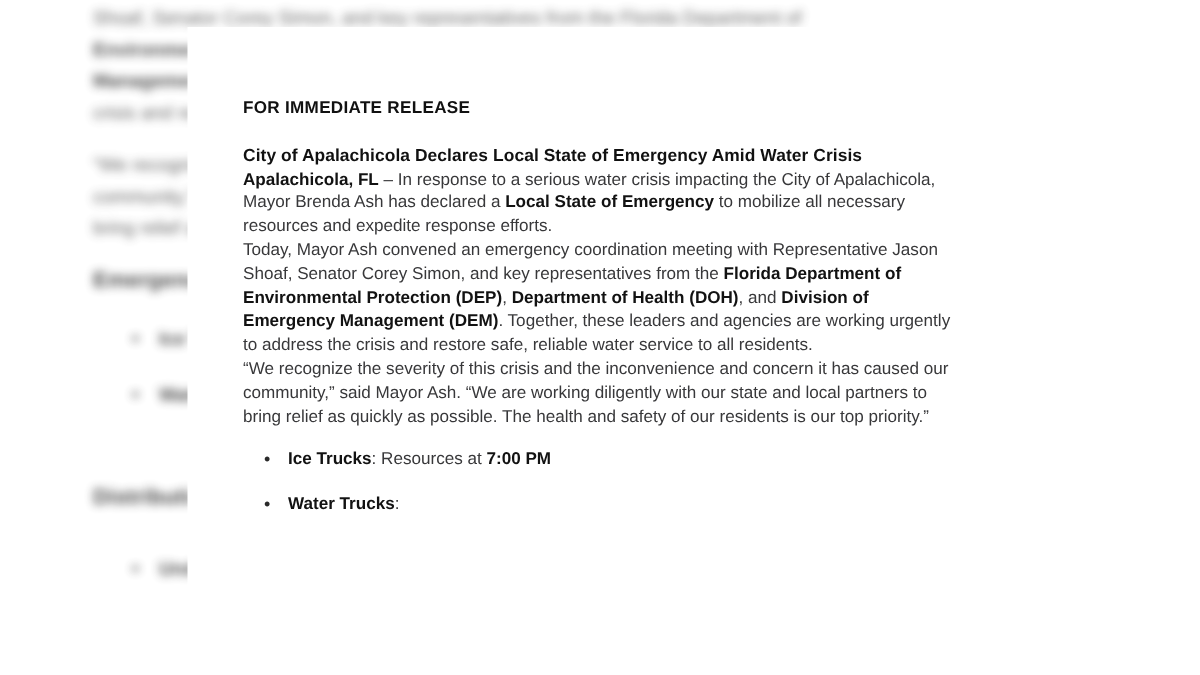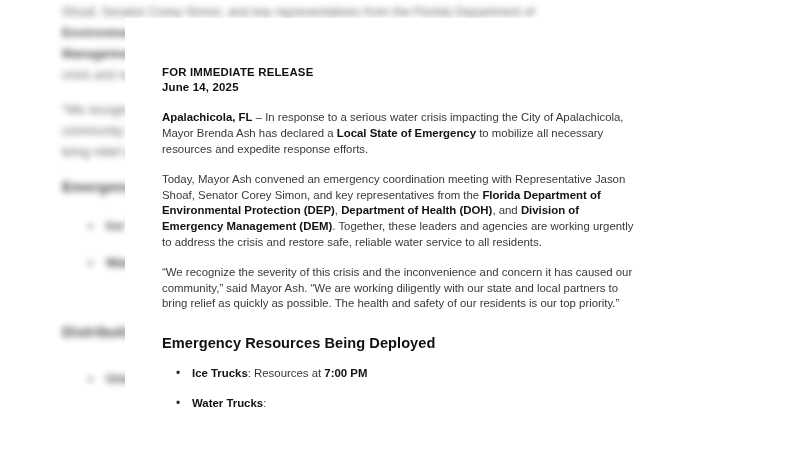--- a/index.html
+++ b/index.html
@@ -93,21 +93,21 @@
   }
   .headline {
     font-weight: bold;
     color: #111111;
     font-size: 11.6px;
     line-height: 15.4px;
     margin-top: 16px;
     letter-spacing: .05px;
   }
   .para {
-    margin-top: 15px;
+    margin-top: 1px;
   }
   .section-head {
     font-weight: bold;
     color: #111111;
     font-size: 14.6px;
     line-height: 19px;
     margin-top: 22px;
     letter-spacing: .05px;
   }
 
@@ -168,35 +168,34 @@
       <div style="height:26px;"></div>
       <div class="bg-bullet">Under the Bridge in the Commercial District: Ice truck and two water trucks</div>
     </div>
   </div>
 
   <div class="card">
     <div class="card-inner doc">
 
       <div class="kicker">
         <div>FOR IMMEDIATE RELEASE</div>
-        <div>June 14, 2025</div>
       </div>
 
+      <div class="headline">City of Apalachicola Declares Local State of Emergency Amid Water Crisis</div>
 
       <div class="para">
         <b>Apalachicola, FL</b><span> – In response to a serious water crisis impacting the City of Apalachicola, Mayor Brenda Ash has declared a </span><b>Local State of Emergency</b><span> to mobilize all necessary resources and expedite response efforts.</span>
       </div>
 
       <div class="para">
         <span>Today, Mayor Ash convened an emergency coordination meeting with Representative Jason Shoaf, Senator Corey Simon, and key representatives from the </span><b>Florida Department of Environmental Protection (DEP)</b><span>, </span><b>Department of Health (DOH)</b><span>, and </span><b>Division of Emergency Management (DEM)</b><span>. Together, these leaders and agencies are working urgently to address the crisis and restore safe, reliable water service to all residents.</span>
       </div>
 
       <div class="para">“We recognize the severity of this crisis and the inconvenience and concern it has caused our community,” said Mayor Ash. “We are working diligently with our state and local partners to bring relief as quickly as possible. The health and safety of our residents is our top priority.”</div>
 
-      <div class="section-head">Emergency Resources Being Deployed</div>
 
       <ul class="lvl1">
         <li>
           <span class="mk">•</span><b>Ice Trucks</b><span>: Resources at </span><b>7:00 PM</b>
         </li>
 
         <li>
           <span class="mk">•</span><b>Water Trucks</b><span>:</span>
 
           

